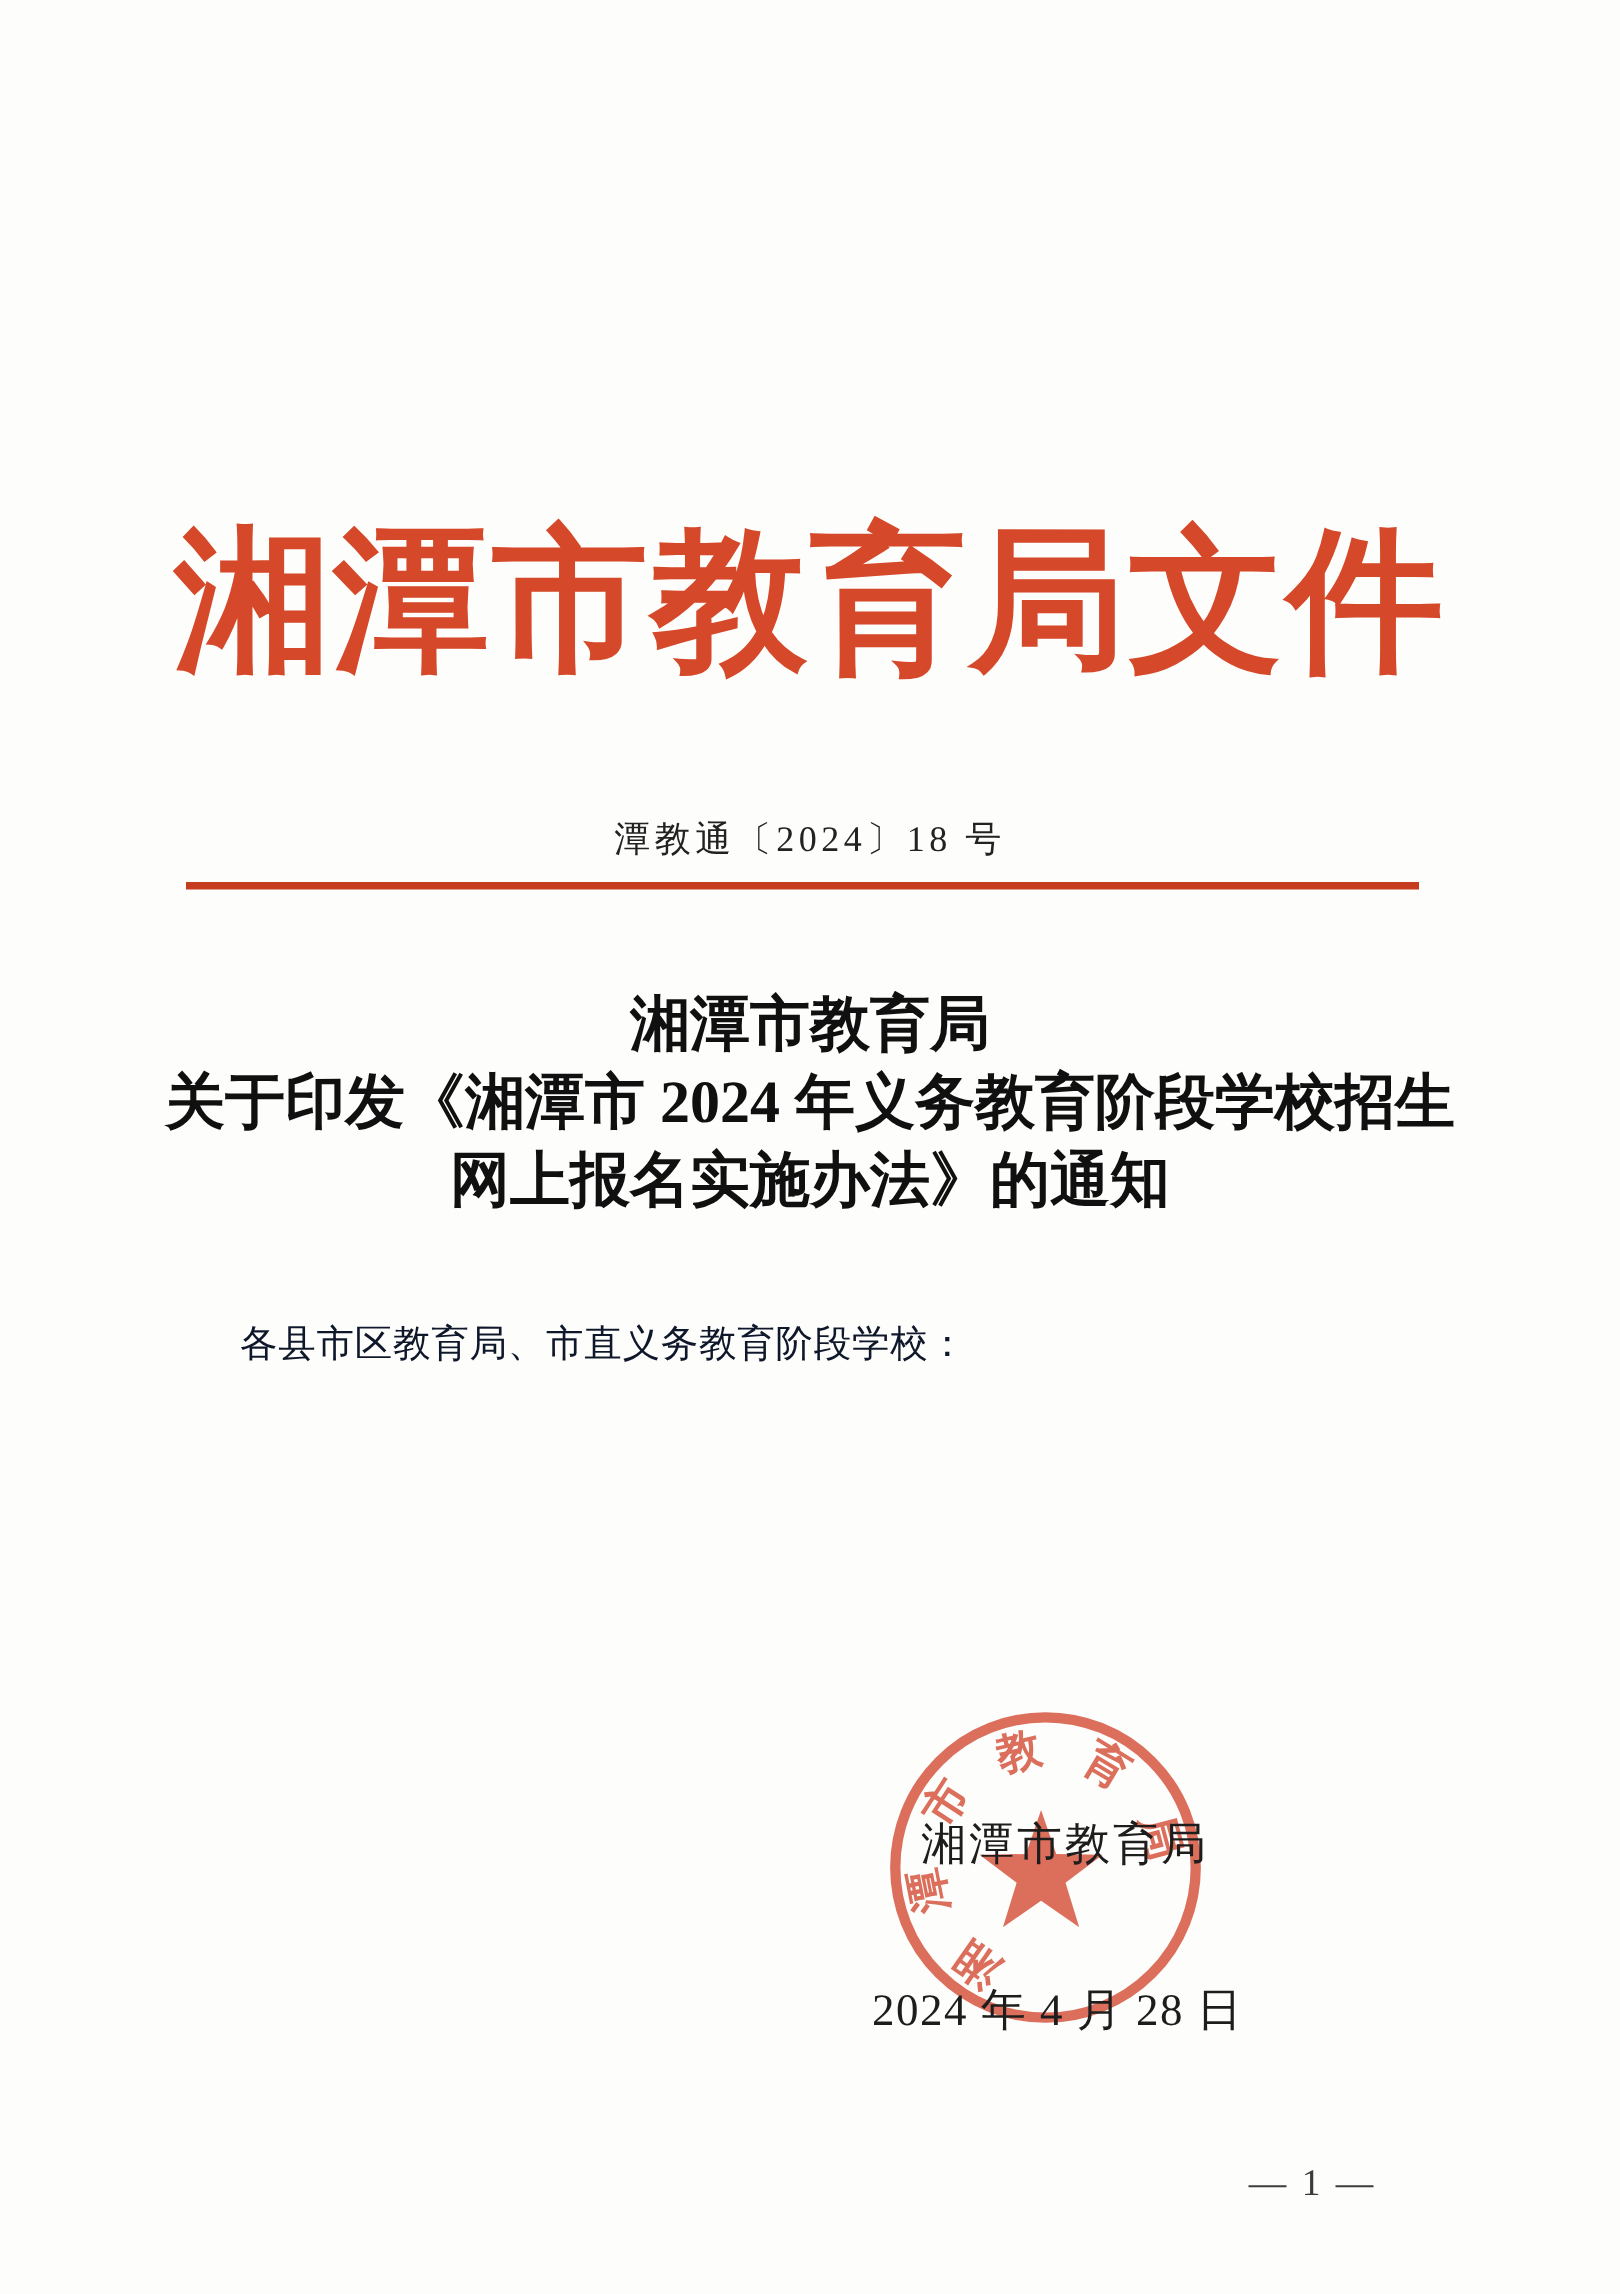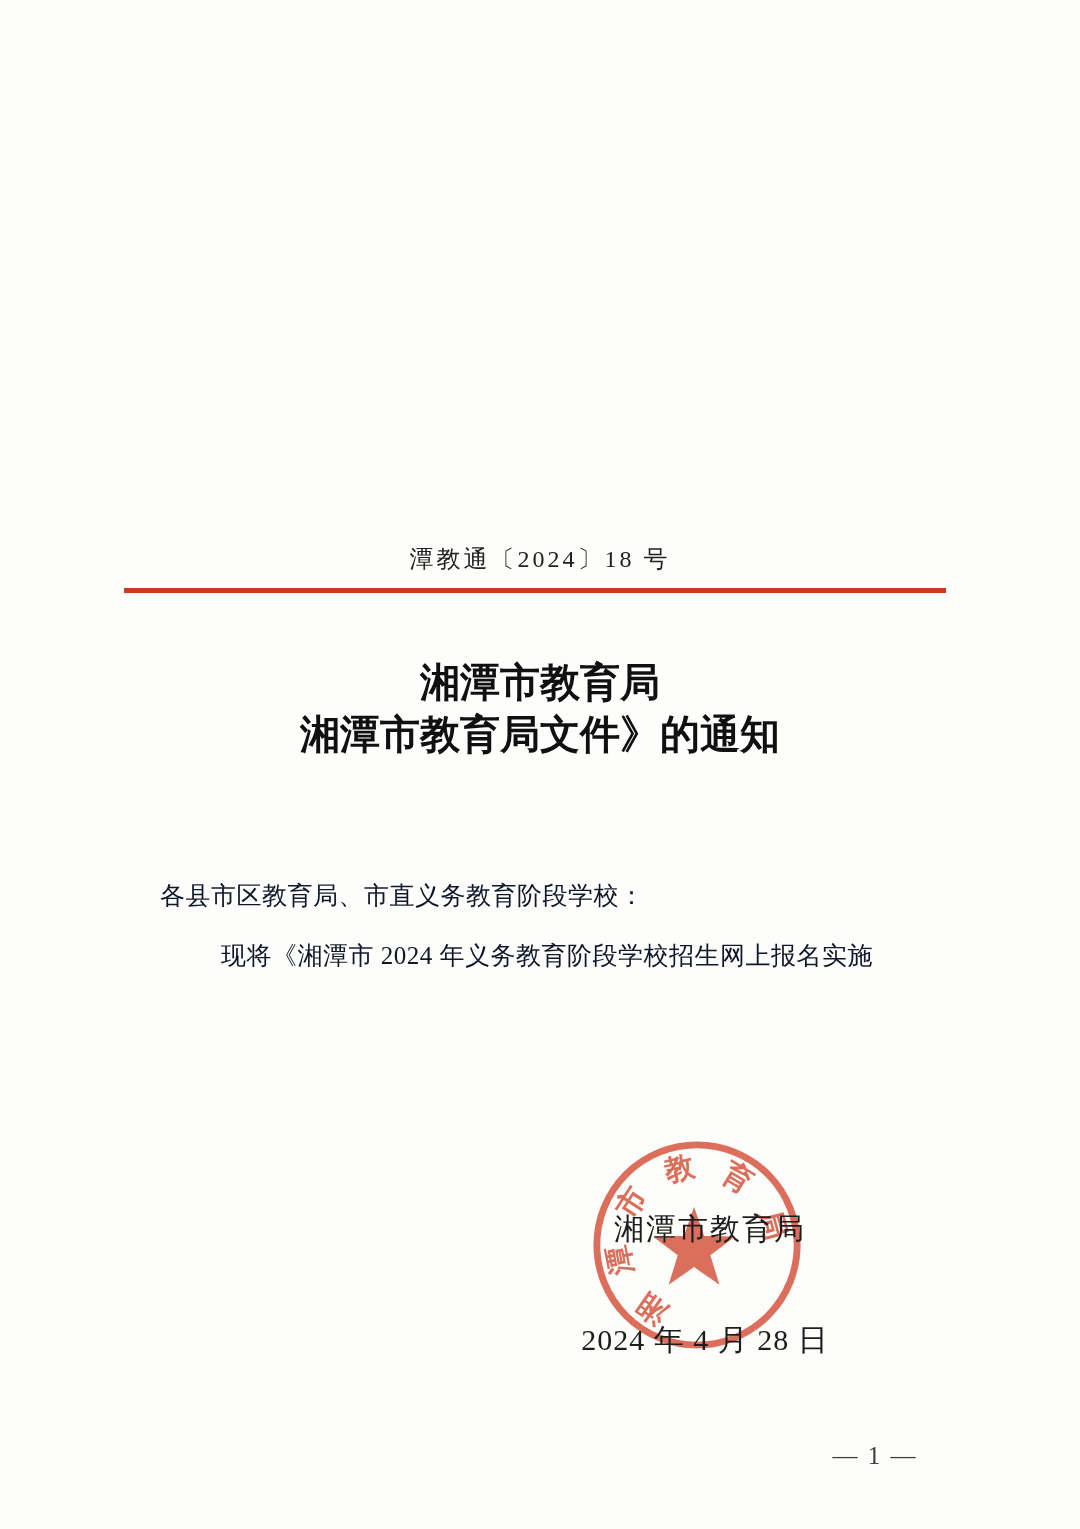--- a/index.html
+++ b/index.html
@@ -99,33 +99,34 @@
     letter-spacing: 2px;
     color: #3c3c3c;
     white-space: nowrap;
   }
 </style>
 </head>
 <body>
 
 <div class="page">
 
+  <div class="agency-header">湘潭市教育局文件</div>
 
   <div class="doc-number">潭教通〔2024〕18 号</div>
 
   <div class="red-rule"></div>
 
   <div class="doc-title">
     <div>湘潭市教育局</div>
-    <div>湘潭市教育局文件》的通知</div>
+    <div>关于印发《湘潭市 2024 年义务教育阶段学校招生</div>
+    <div>网上报名实施办法》的通知</div>
   </div>
 
   <div class="body-line salutation">各县市区教育局、市直义务教育阶段学校：</div>
 
-  <div class="body-line para-line-1">现将《湘潭市 2024 年义务教育阶段学校招生网上报名实施</div>
 
 
   <svg class="seal" viewBox="0 0 220 220" aria-hidden="true">
     <circle class="seal-ring" cx="110" cy="110" r="102"></circle>
     <polygon class="seal-star" points="107,71 117.3,100.8 148.8,101.4 123.6,120.4 132.9,150.6 107,132.5 81.1,150.6 90.4,120.4 65.2,101.4 96.7,100.8"></polygon>
     <text class="seal-char" x="64.1" y="175.5" transform="rotate(-145 64.1 175.5)">湘</text>
     <text class="seal-char" x="31.5" y="125.3" transform="rotate(-101 31.5 125.3)">潭</text>
     <text class="seal-char" x="42.9" y="66.4" transform="rotate(-57 42.9 66.4)">市</text>
     <text class="seal-char" x="92" y="32.1" transform="rotate(-13 92 32.1)">教</text>
     <text class="seal-char" x="151.2" y="41.4" transform="rotate(31 151.2 41.4)">育</text>

